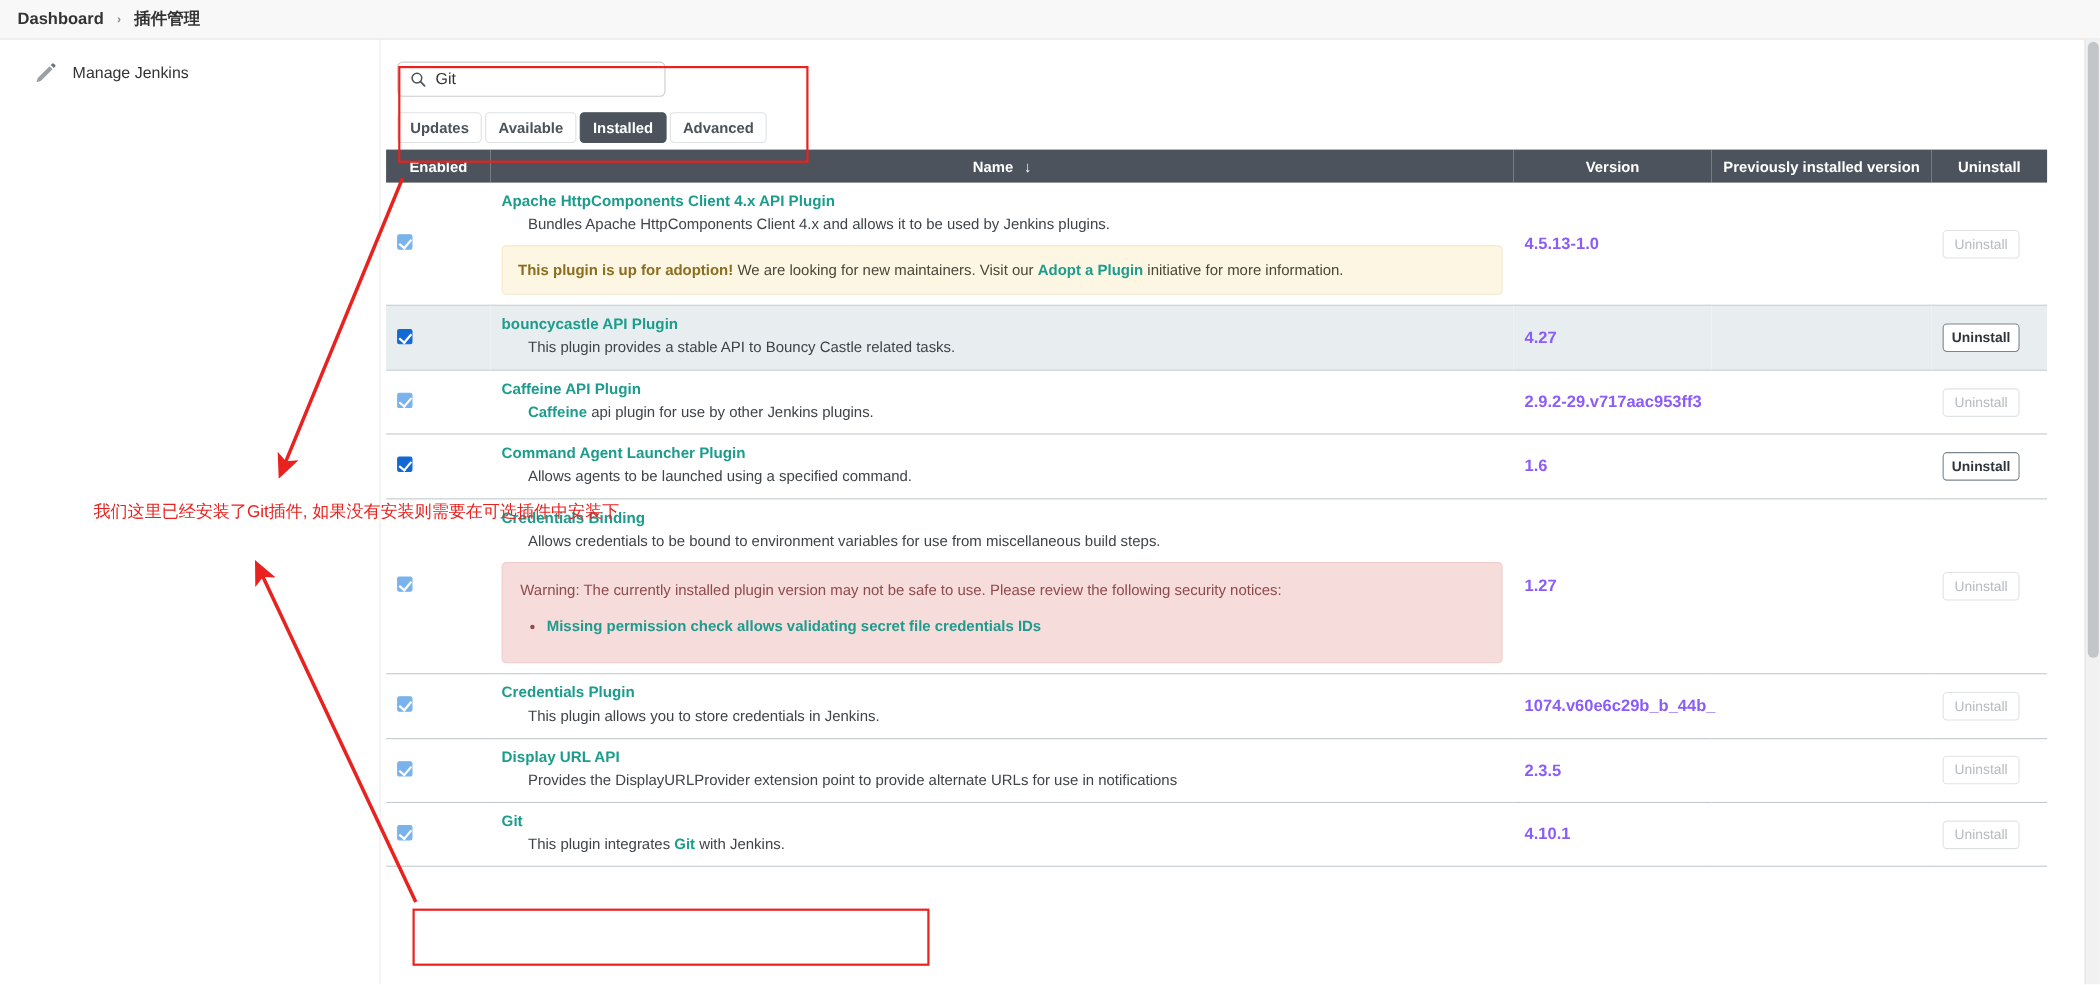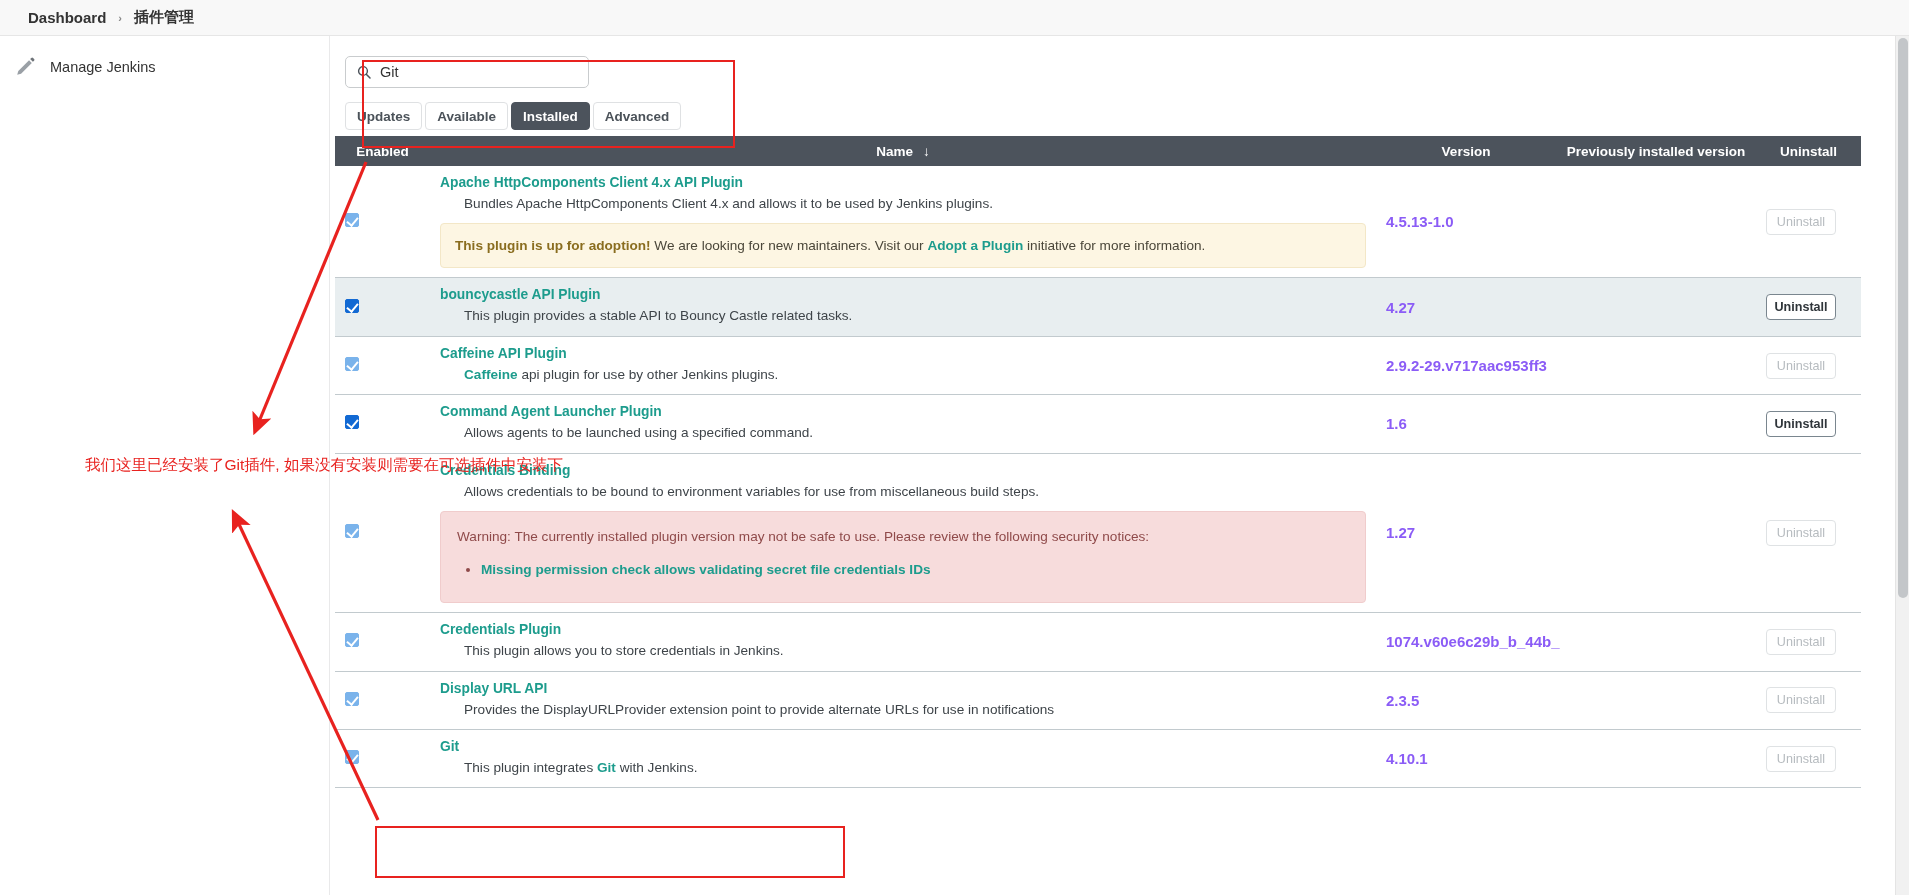--- a/index.html
+++ b/index.html
@@ -14,35 +14,36 @@
     position:relative;
   }
 
   
   #breadcrumb-bar {
     height:36px;
     background:#f8f8f8;
     border-bottom:1px solid #e6e6e6;
     display:flex;
     align-items:center;
-    padding-left:28px;
+    padding-left:16px;
     font-size:15px;
     font-weight:bold;
     color:#333;
     position:relative;
     z-index:3;
   }
   #breadcrumb-bar .crumb { color:#333; text-decoration:none; }
   #breadcrumb-bar .sep { color:#888; margin:0 12px; font-size:11px; }
 
   
   #page-body {
     display:flex;
     height:859px;
     position:relative;
+    margin-left:16px;
   }
 
   
   #sidebar {
     width:330px;
     flex:0 0 330px;
     border-right:1px solid #e9e9ea;
     padding-top:12px;
     background:#fff;
     position:relative;

